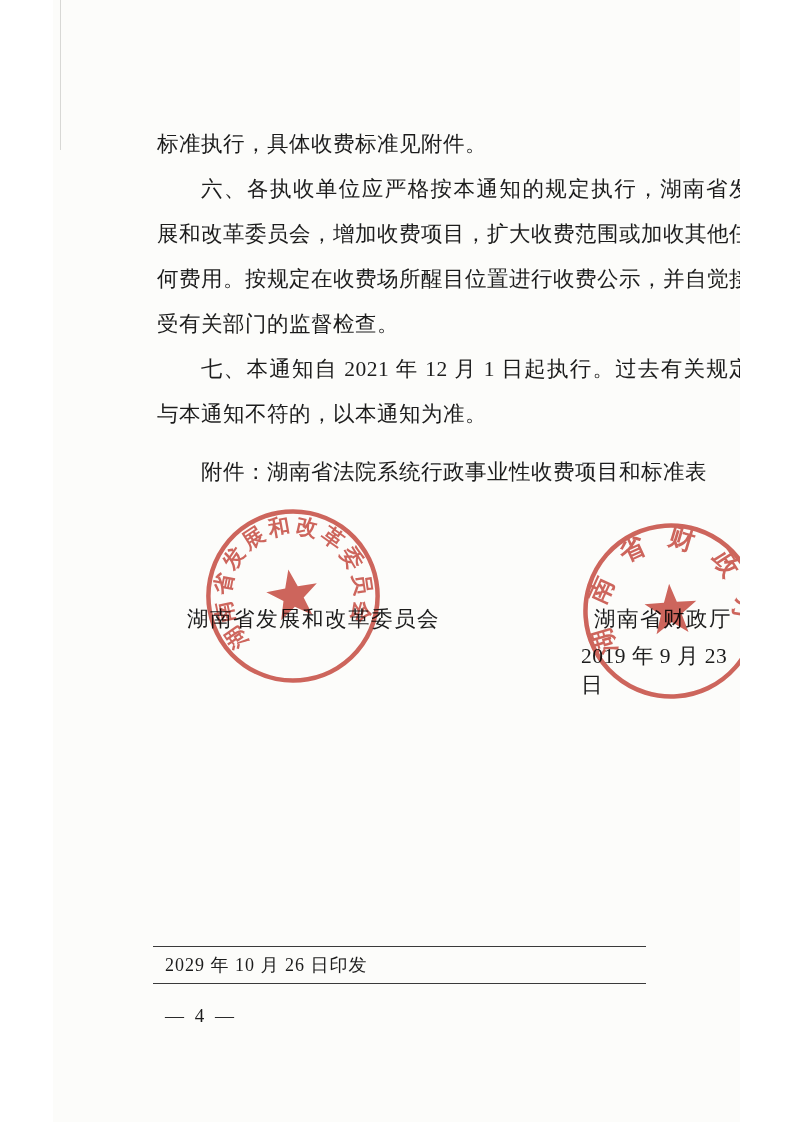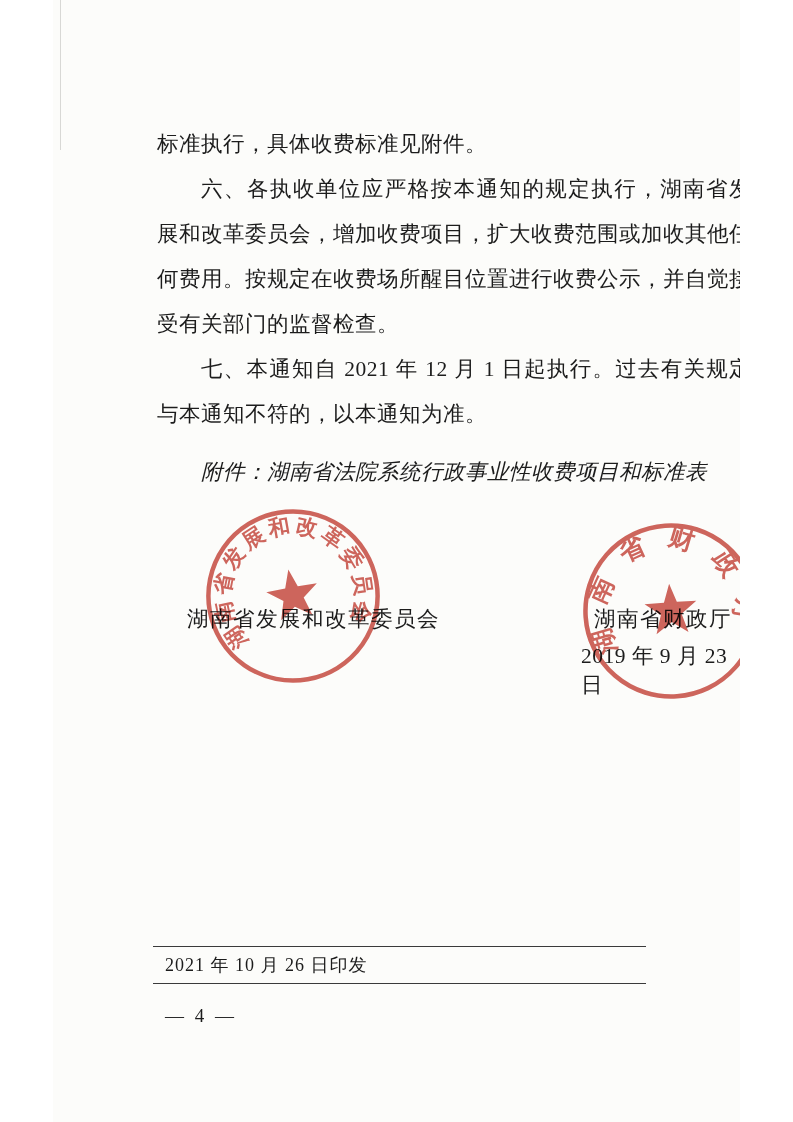--- a/index.html
+++ b/index.html
@@ -26,21 +26,21 @@
     left: 104px;
     top: 122px;
     width: 594px;
     font-size: 21.5px;
     line-height: 45px;
     text-align: justify;
     letter-spacing: .5px;
   }
   .para { margin: 0; }
   .para.indent { text-indent: 2.05em; }
-  .para.attachment { margin-top: 13px; font-style: italic; }
+  .para.attachment { margin-top: 13px; }
 
   
   .signature-left {
     position: absolute;
     left: 134px; top: 604px;
     font-size: 21.5px;
     letter-spacing: 1.5px;
   }
   .signature-right {
     position: absolute;
@@ -136,18 +136,18 @@
       </defs>
       <circle cx="100" cy="100" r="94" fill="none" stroke="#c6443a" stroke-width="5"></circle>
       <polygon points="100,70 107.1,90.3 128.5,90.7 111.4,103.7 117.6,124.3 100,112 82.4,124.3 88.6,103.7 71.5,90.7 92.9,90.3" fill="#c6443a"></polygon>
       <text fill="#c6443a" text-anchor="middle">
         <textPath href="#sealArcR" startOffset="50%">湖南省财政厅</textPath>
       </text>
     </svg>
   </div>
 
   <div class="footer">
-    <span>2021 年 10 月 26 日印发</span>
+    <span>2029 年 10 月 26 日印发</span>
   </div>
 
   <div class="page-number">— 4 —</div>
 
 </div>
 
 </body></html>

